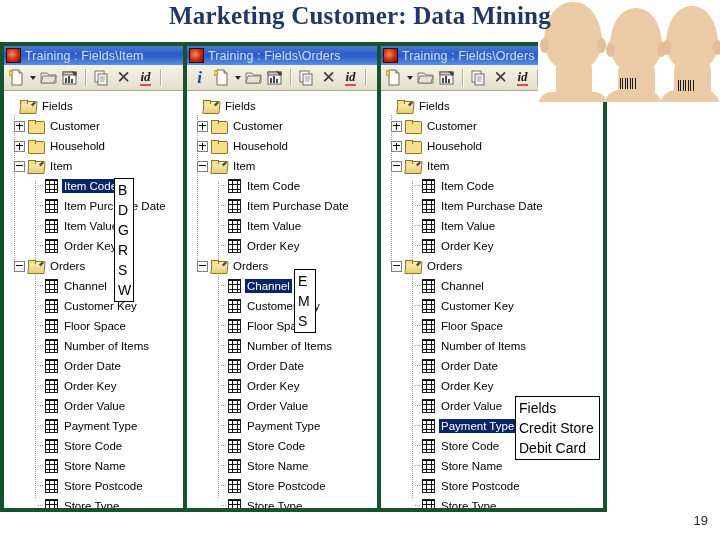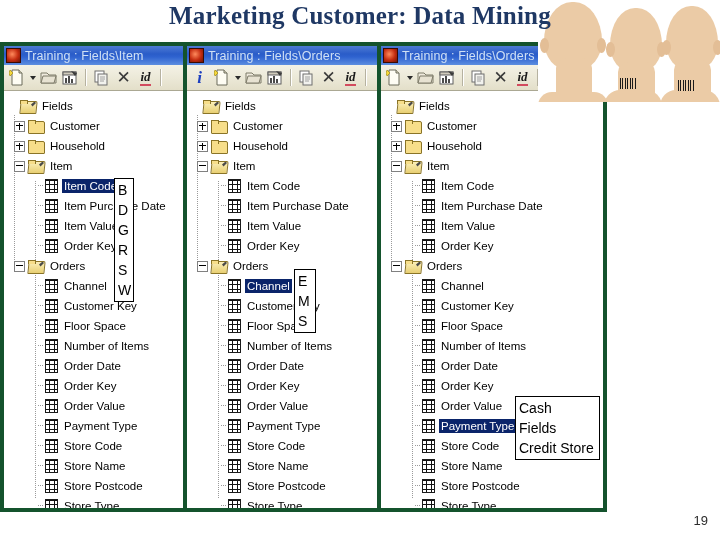--- a/index.html
+++ b/index.html
@@ -904,18 +904,18 @@
       </div>
     <div class="node" style="padding-left:26px">
         <div class="dots"></div>
         <div class="fieldicon"></div>
         <span class="label">Store Type</span>
       </div>
   </div>
 </div>
 
 <div class="popup" style="left:515px; top:396px; width:85px; z-index:6;">
-  <div class="opt">Cash</div>
   <div class="opt">Fields</div>
   <div class="opt">Credit Store</div>
+  <div class="opt">Debit Card</div>
 </div>
 
 <div class="pageno">19</div>
 
 </body></html>

